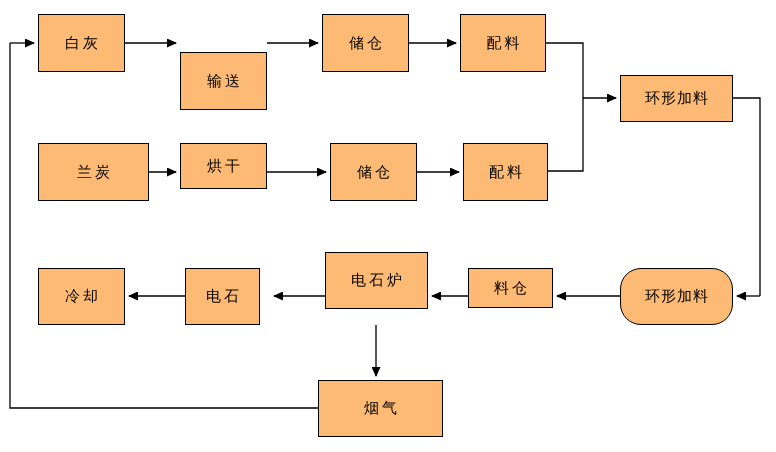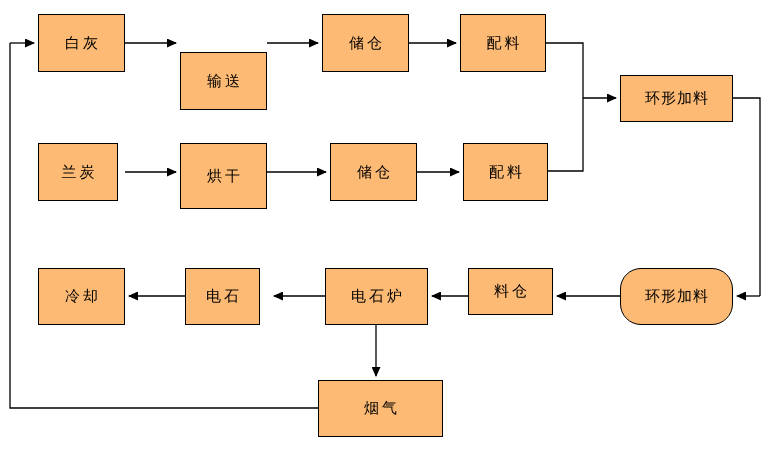--- a/index.html
+++ b/index.html
@@ -75,28 +75,28 @@
 
     <polyline points="318,408 10,408 10,43"></polyline>
     <line x1="10" y1="43" x2="34" y2="43" marker-end="url(#arr)"></line>
   </svg>
 
   <div class="node" style="left:38px;  top:14px;  width:87px;  height:58px;">白灰</div>
   <div class="node" style="left:180px; top:14px;  width:87px;  height:58px;margin-top:38px;">输送</div>
   <div class="node" style="left:322px; top:14px;  width:87px;  height:58px;">储仓</div>
   <div class="node" style="left:460px; top:14px;  width:86px;  height:58px;">配料</div>
 
-  <div class="node" style="left:38px;  top:143px; width:80px;  height:58px;">兰炭</div>
-  <div class="node" style="left:180px; top:143px; width:87px;  height:66px;">烘干</div>
+  <div class="node" style="left:38px;  top:143px; width:111px;  height:58px;">兰炭</div>
+  <div class="node" style="left:180px; top:143px; width:87px;  height:46px;">烘干</div>
   <div class="node" style="left:330px; top:143px; width:87px;  height:58px;">储仓</div>
   <div class="node" style="left:463px; top:143px; width:85px;  height:58px;">配料</div>
 
   <div class="node wide" style="left:620px; top:75px;  width:113px; height:47px;">环形加料</div>
   <div class="node wide" style="left:620px; top:268px; width:113px; height:57px;border-radius:21px;">环形加料</div>
 
   <div class="node" style="left:38px;  top:268px; width:87px;  height:57px;">冷却</div>
   <div class="node" style="left:185px; top:268px; width:75px;  height:57px;">电石</div>
-  <div class="node" style="left:325px; top:268px; width:103px; height:57px;">电石炉</div>
-  <div class="node" style="left:468px; top:268px; width:85px;  height:47px;">料仓</div>
+  <div class="node" style="left:325px; top:252px; width:103px; height:57px;">电石炉</div>
+  <div class="node" style="left:468px; top:268px; width:85px;  height:40px;">料仓</div>
 
   <div class="node" style="left:318px; top:380px; width:125px; height:57px;">烟气</div>
 
 </div>
 
 </body></html>

